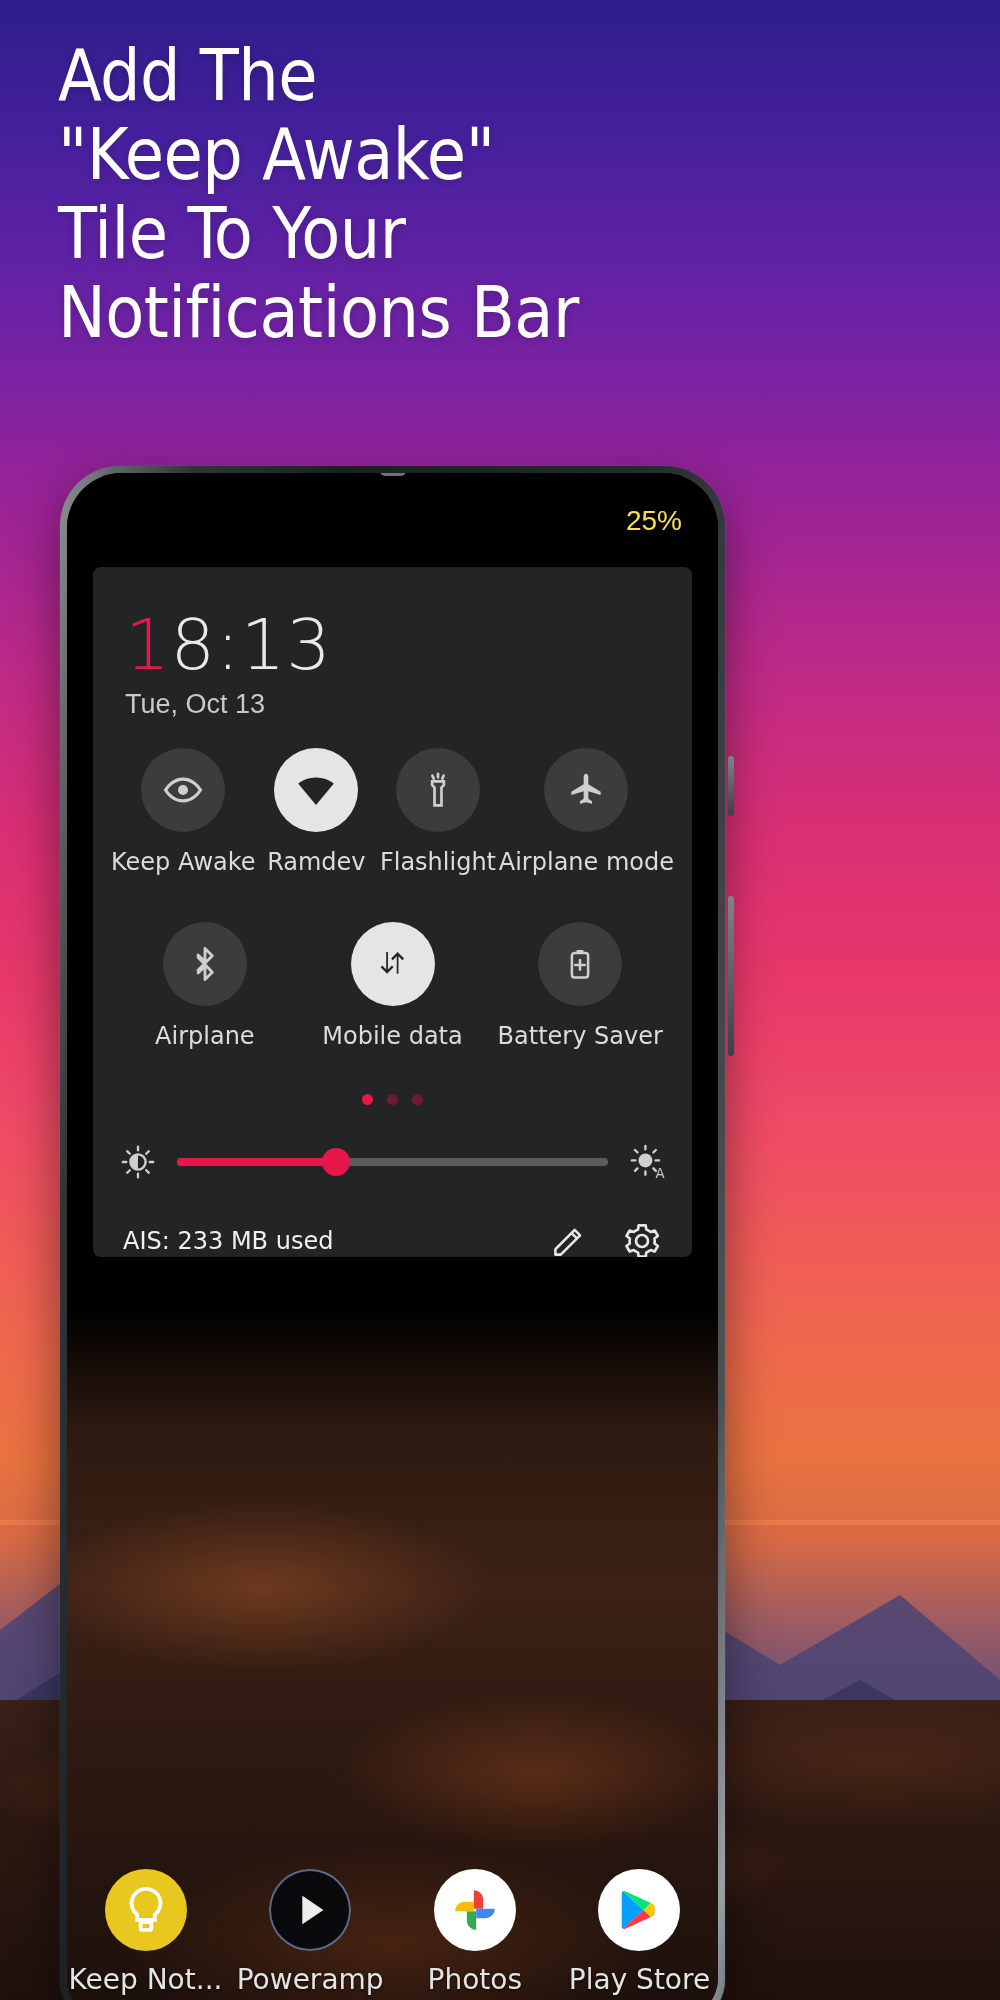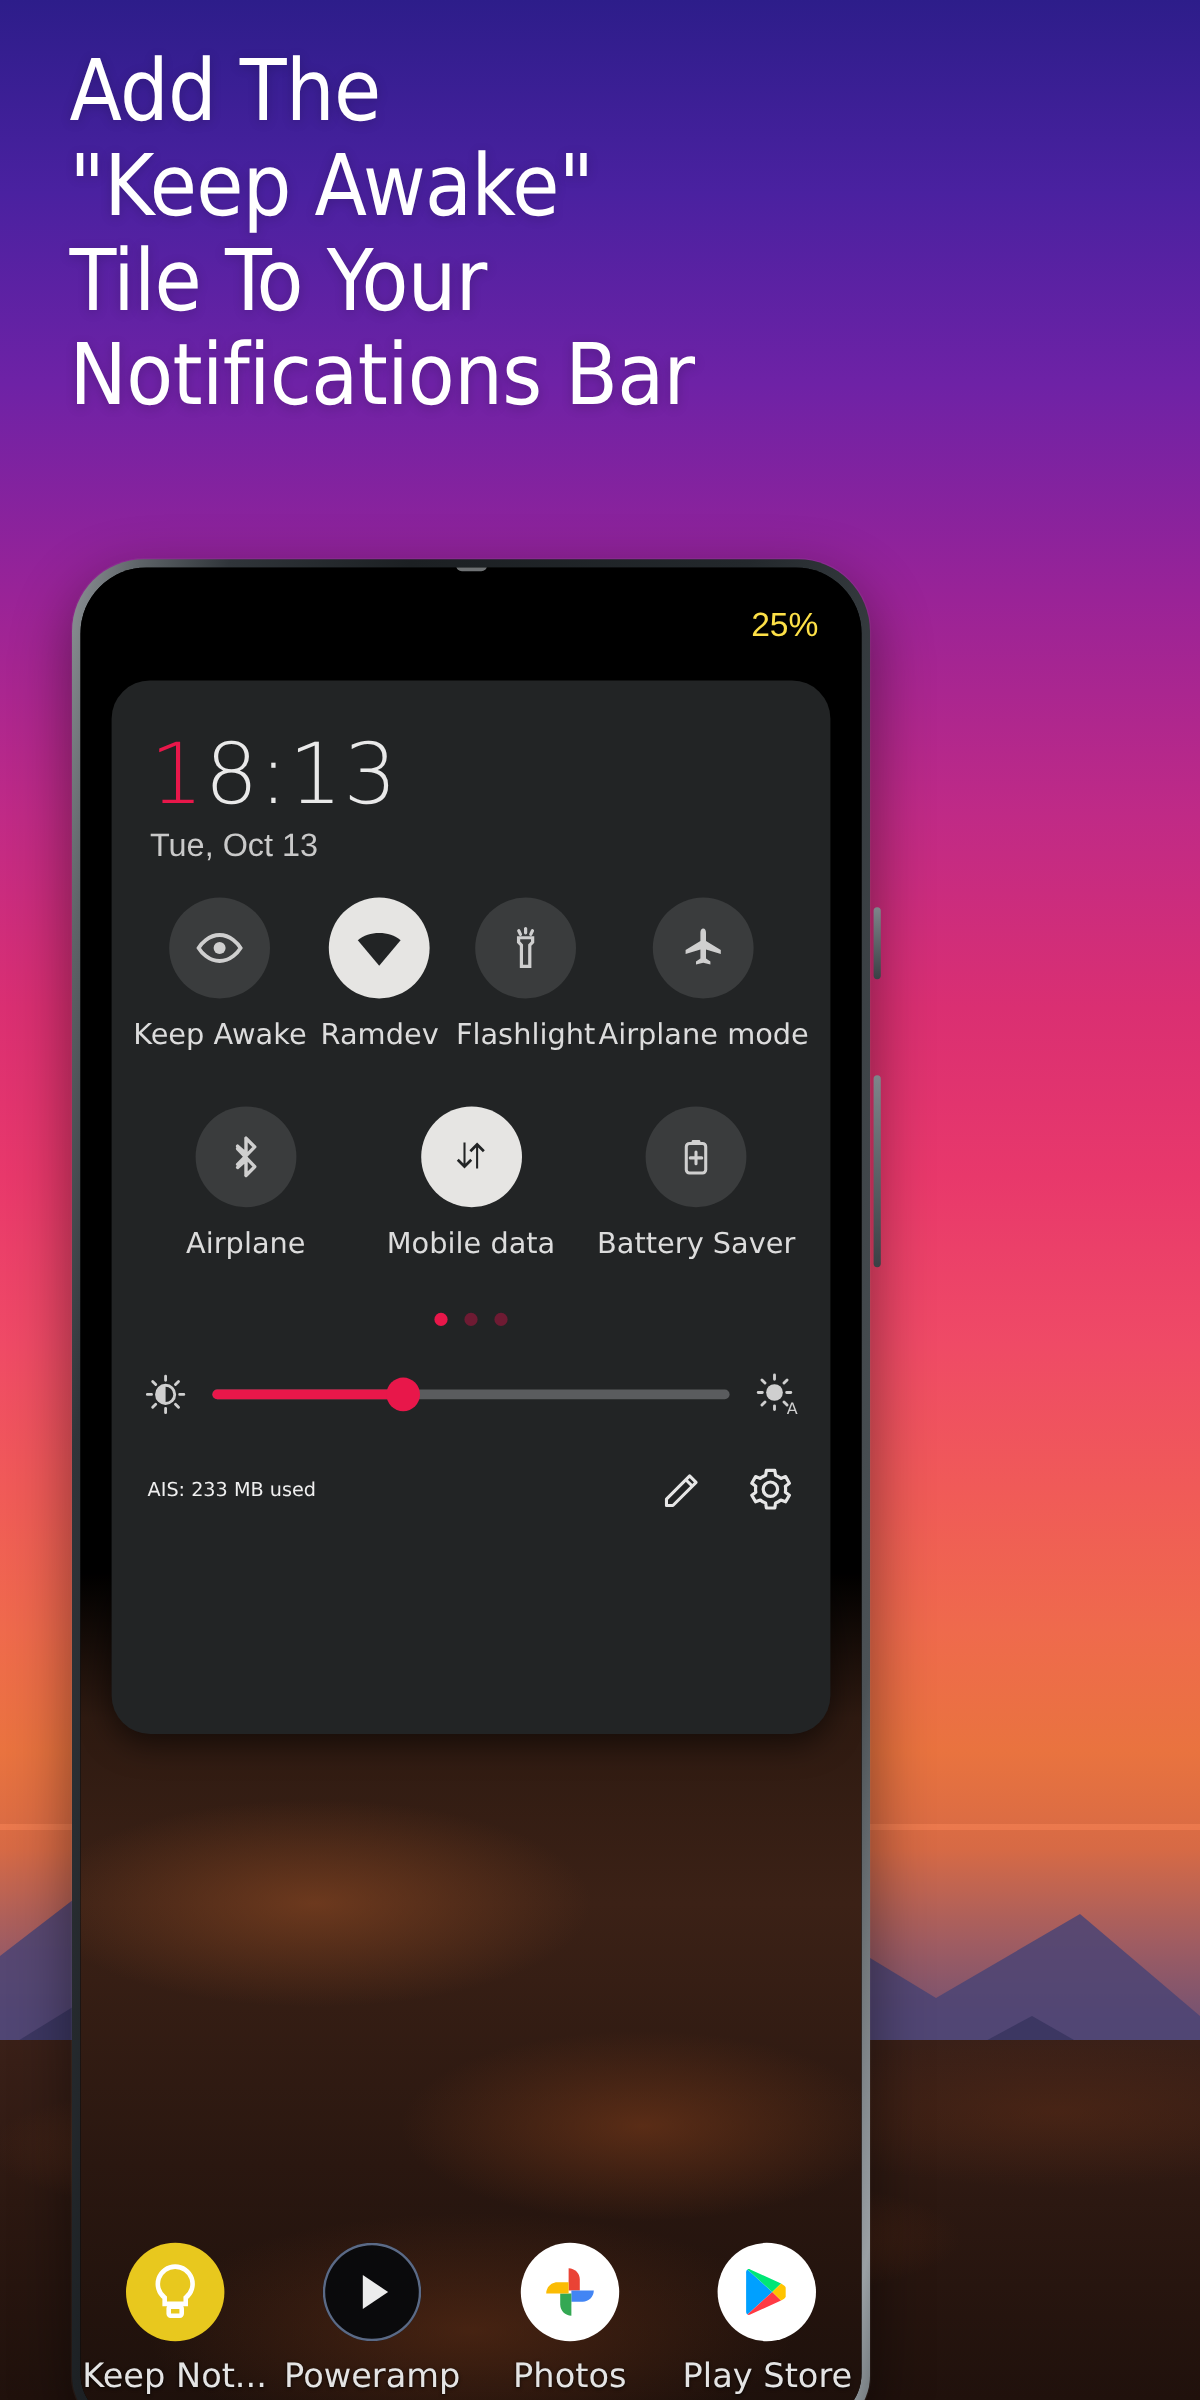--- a/index.html
+++ b/index.html
@@ -98,23 +98,23 @@
   
   #statusbar{
     position:absolute; top:0; left:0; right:0; height:96px;
     display:flex; align-items:center; justify-content:flex-end;
     padding:0 36px 0 0; color:#fde047; font-size:28px;
   }
 
   
   #shade{
     position:absolute; left:26px; right:26px; top:94px;
-    height:878px;
+    height:690px;
     background:#222425;
-    border-radius:32px;
+    border-radius:8px;
     box-shadow:0 8px 26px rgba(0,0,0,.55);
     overflow:hidden;
   }
   #clock{
     padding:42px 0 0 32px;
   }
   #clock .time{
     font-size:70px; line-height:72px; color:#e9e9e9; font-weight:300;
     font-family:"DejaVu Sans","Liberation Sans",sans-serif;
     letter-spacing:1px;
@@ -147,21 +147,21 @@
   #bslider{ position:relative; flex:1; height:8px; border-radius:4px; background:#5a5c5e; }
   #bfill{ position:absolute; left:0; top:0; bottom:0; border-radius:4px; background:#e8174a; }
   #bknob{ position:absolute; top:50%; width:28px; height:28px; border-radius:50%;
           background:#e8174a; transform:translate(-50%,-50%); }
 
   
   #shade-footer{
     display:flex; align-items:center; justify-content:space-between;
     padding:0 30px; margin-top:40px;
   }
-  #shade-footer .usage{ font-size:16px; color:#efefef; font-weight:400;
+  #shade-footer .usage{ font-size:24px; color:#efefef; font-weight:400;
     font-family:"DejaVu Sans","Liberation Sans",sans-serif; }
   #shade-footer .acts{ display:flex; gap:34px; align-items:center; }
 
   
   #dock{
     position:absolute; left:0; right:0; bottom:0; height:168px;
     display:flex; align-items:flex-start; justify-content:space-between;
     padding:18px 26px 0 26px;
   }
   .app{ width:105px; display:flex; flex-direction:column; align-items:center; }

